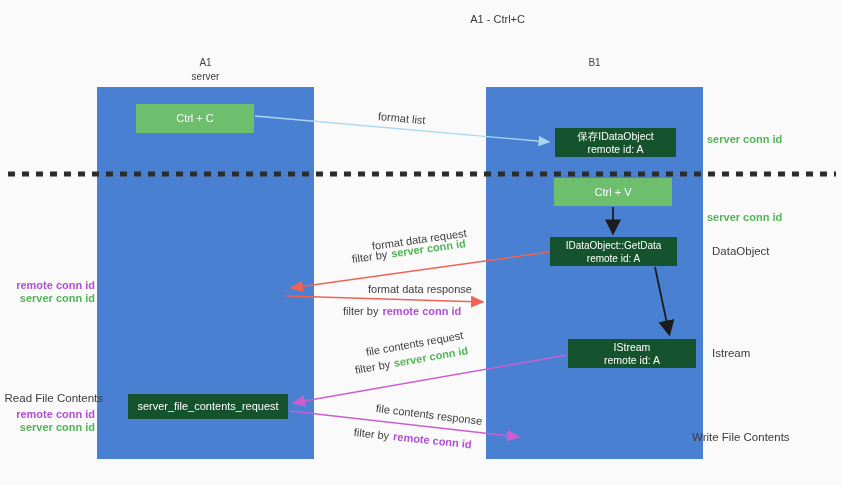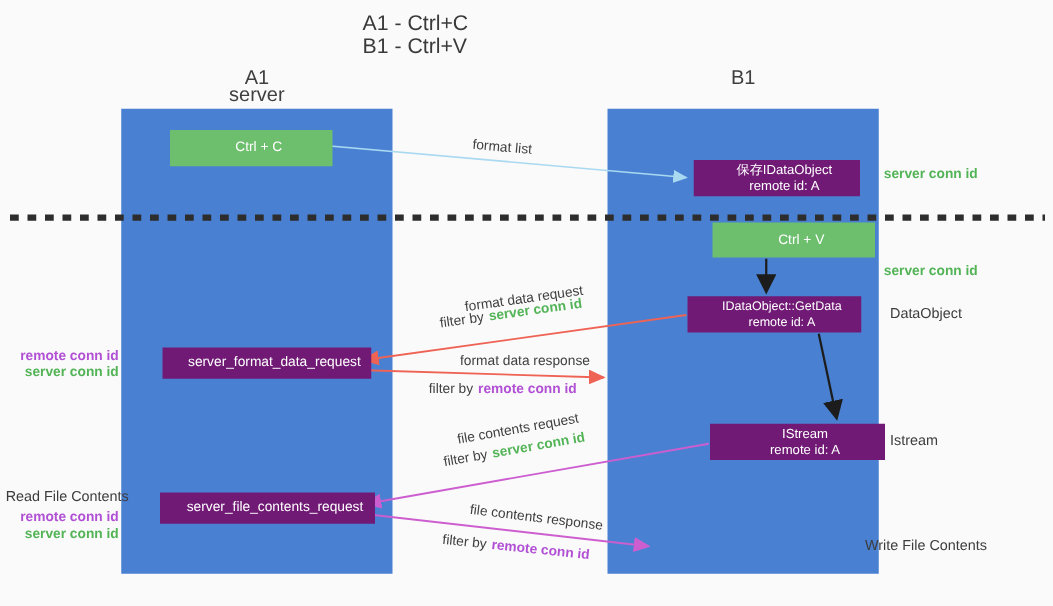--- a/index.html
+++ b/index.html
@@ -2,29 +2,29 @@
 <html><head>
 <meta charset="utf-8">
 <style>
   html,body{margin:0;padding:0;background:#fafafa;}
   .canvas{
     position:relative;width:842px;height:485px;background:#fafafa;
     font-family:"Liberation Sans",sans-serif;overflow:hidden;color:#3f3f3f;
   }
   .col{position:absolute;top:87px;height:372px;background:#4a80d2;z-index:1;}
   .layer{position:absolute;left:0;top:0;z-index:2;pointer-events:none;}
-  .title{position:absolute;left:290px;top:10px;width:235px;text-align:left;
-    font-size:17px;line-height:18px;color:#3a3a3a;z-index:3;}
+  .title{position:absolute;left:290px;top:10px;width:235px;text-align:right;
+    font-size:11px;line-height:18px;color:#3a3a3a;z-index:3;}
   .col-header{position:absolute;top:56px;width:217px;text-align:center;
-    font-size:16px;line-height:14px;color:#3f3f3f;z-index:3;}
+    font-size:10px;line-height:14px;color:#3f3f3f;z-index:3;}
   .node{position:absolute;z-index:3;display:flex;flex-direction:column;
     align-items:center;justify-content:center;color:#fff;font-size:11px;
-    line-height:13px;text-align:center;white-space:nowrap;padding-left:12px;}
+    line-height:13px;text-align:center;white-space:nowrap;}
   .green{background:#6dbf6e;}
-  .orange{background:#701a75;}
+  .orange{background:#14532d;}
   .ann{position:absolute;z-index:3;font-size:11.5px;white-space:nowrap;color:#3c3c3c;}
   .idtag{font-size:11px;font-weight:bold;line-height:13px;white-space:nowrap;}
   .g{color:#53b457;font-weight:bold;}
   .p{color:#b150d4;font-weight:bold;}
   .elabel{position:absolute;z-index:3;font-size:11px;color:#3f3f3f;
     white-space:nowrap;transform-origin:left center;}
   .elabel .pre{margin-right:4px;}
   .rightalign{text-align:right;}
 </style>
 </head>
@@ -63,52 +63,48 @@
 
     <line x1="286" y1="296" x2="483" y2="302" stroke="#ef6355" stroke-width="1.5" marker-end="url(#m-red)"></line>
 
     <line x1="567" y1="355" x2="293" y2="403" stroke="#cd5ed0" stroke-width="1.5" marker-end="url(#m-mag)"></line>
 
     <line x1="290" y1="411" x2="519" y2="437" stroke="#cd5ed0" stroke-width="1.5" marker-end="url(#m-mag)"></line>
   </svg>
 
   <div class="title">
     <div>A1 - Ctrl+C</div>
-    <div>B1 - Ctrl+V</div>
   </div>
 
   <div class="col-header" style="left:97px;">
     <div>A1</div>
     <div>server</div>
   </div>
   <div class="col-header" style="left:486px;">
     <div>B1</div>
   </div>
 
   <div class="node green" style="left:136px;top:104px;width:118px;height:29px;">
     <div>Ctrl + C</div>
   </div>
 
   <div class="node orange" style="left:555px;top:128px;width:121px;height:29px;font-size:10.5px;">
     <div>保存IDataObject</div>
     <div>remote id: A</div>
   </div>
 
-  <div class="node green" style="left:554px;top:178px;width:118px;height:28px;margin-left:16px;">
+  <div class="node green" style="left:554px;top:178px;width:118px;height:28px;">
     <div>Ctrl + V</div>
   </div>
 
   <div class="node orange" style="left:550px;top:237px;width:127px;height:29px;font-size:10px;">
     <div>IDataObject::GetData</div>
     <div>remote id: A</div>
   </div>
 
-  <div class="node orange" style="left:130px;top:278px;width:155px;height:25px;">
-    <div>server_format_data_request</div>
-  </div>
 
 
   <div class="node orange" style="left:568px;top:339px;width:128px;height:29px;font-size:10.5px;">
     <div>IStream</div>
     <div>remote id: A</div>
   </div>
 
   <div class="node orange" style="left:128px;top:394px;width:160px;height:25px;">
     <div>server_file_contents_request</div>
   </div>

